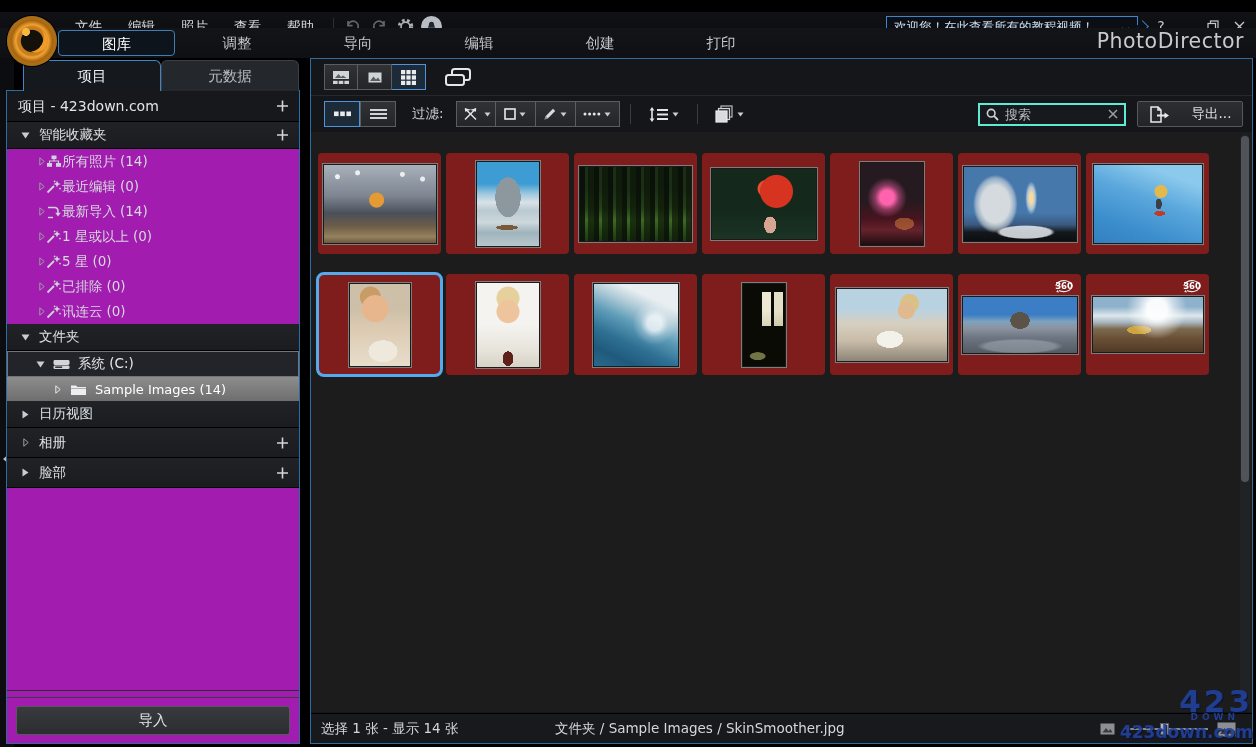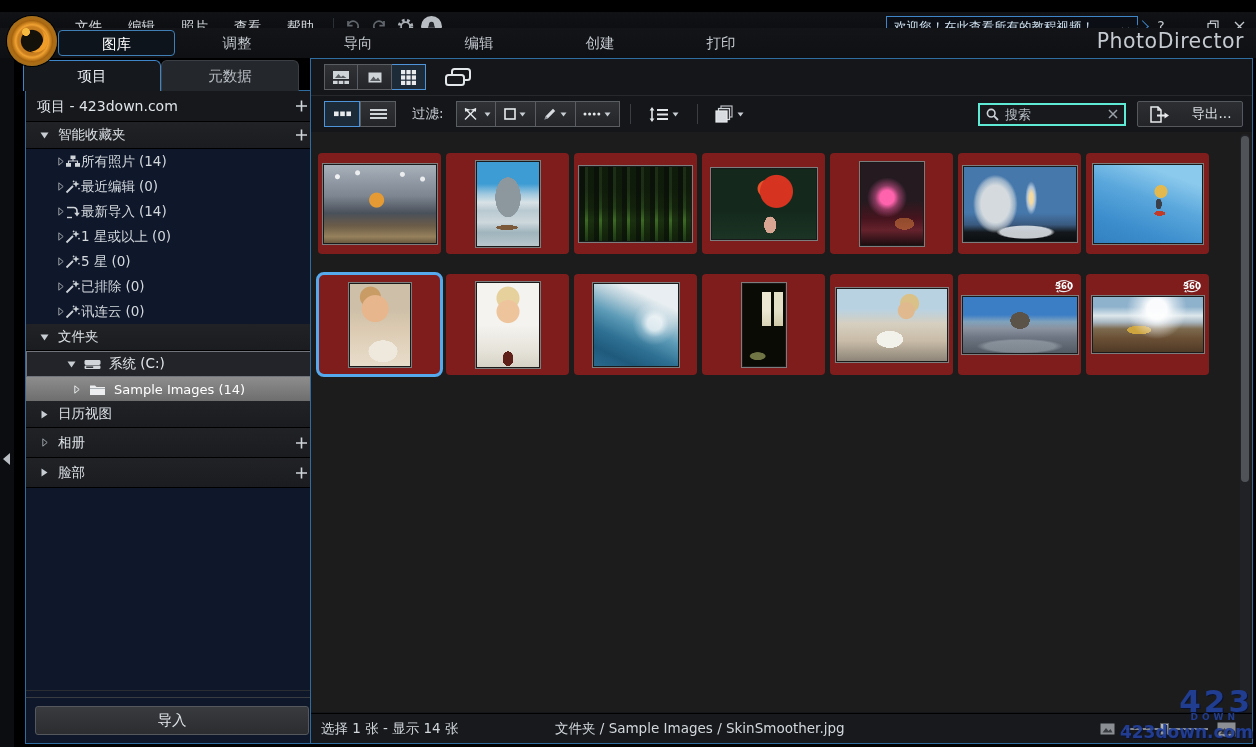--- a/index.html
+++ b/index.html
@@ -34,28 +34,28 @@
   .mtab.active { left:58px; width:117px; border:1px solid #3f7fb5; border-radius:4px; background:#0d141b; color:#fff; }
   .apptitle { position:absolute; right:12px; top:1px; font-size:20.5px; color:#c6cbd1; letter-spacing:.5px; font-weight:400; }
   
   .lstrip { position:absolute; left:0; top:58px; width:14px; bottom:0; background:#0b0d10; }
   .collapse-arrow { position:absolute; left:3px; top:395px; width:0; height:0;
     border-top:6px solid transparent; border-bottom:6px solid transparent; border-right:7px solid #b9bec4; }
   
   .side-tab { position:absolute; top:60px; height:31px; line-height:30px; text-align:center; font-size:14.5px; z-index:3; }
   .side-tab.t1 { left:23px; width:138px; border:1px solid #3f86c8; border-bottom:none; border-radius:6px 6px 0 0; background:#15181c; color:#eaeff5; }
   .side-tab.t2 { left:161px; width:138px; border:1px solid #3b3e43; border-bottom:none; border-radius:6px 6px 0 0; background:#24272b; color:#b9bfc6; }
-  .side-panel { position:absolute; left:25px; top:90px; width:294px; bottom:3px; background:#0f172a; border:1px solid #2f6ca0; }
+  .side-panel { position:absolute; left:6px; top:90px; width:294px; bottom:3px; background:#a21caf; border:1px solid #2f6ca0; }
   .proj-header { position:relative; height:31px; line-height:31px; padding-left:11px; font-size:14px; color:#e0e5ea; border-bottom:1px solid #000; background:#16181c; }
   .row-plus { position:absolute; right:10px; top:50%; transform:translateY(-50%); }
   .sec-row { position:relative; height:27px; display:flex; align-items:center; gap:9px; padding-left:14px;
     background:linear-gradient(180deg,#202226,#1a1c20); border-bottom:1px solid #000; font-size:13.5px; color:#dde2e7; }
   .tree-row { position:relative; height:25px; display:flex; align-items:center; padding-left:30px; font-size:13.5px; color:#d4d9de; }
   .tree-row .lbl { display:flex; gap:4px; }
-  .drive-row { position:relative; height:26px; display:flex; align-items:center; gap:8px; padding-left:40px;
+  .drive-row { position:relative; height:26px; display:flex; align-items:center; gap:8px; padding-left:28px;
     background:#222429; border:1px solid #71757b; font-size:13.5px; color:#e4e8ec; }
   .samp-row { position:relative; height:24px; display:flex; align-items:center; gap:8px; padding-left:46px;
     background:linear-gradient(180deg,#8d8d8d,#6e6e6e); color:#fff; font-size:13px; }
   .exp { width:9px; display:flex; justify-content:center; }
   .import-wrap { position:absolute; left:0; right:0; bottom:0; height:46px; border-top:1px solid #393d41; }
   .import-wrap::before { content:""; position:absolute; left:0; right:0; top:-8px; border-top:1px solid #2a2d31; }
   .import-btn { position:absolute; left:9px; right:9px; top:8px; height:29px; line-height:27px; text-align:center;
     background:linear-gradient(180deg,#383a3e,#2b2d31); border:1px solid #55585c; border-radius:3px; color:#e3e7eb; font-size:14.5px; }
   
   .main { position:absolute; left:310px; top:58px; right:3px; bottom:3px; background:#141619; border:1px solid #2f6ca0; }

